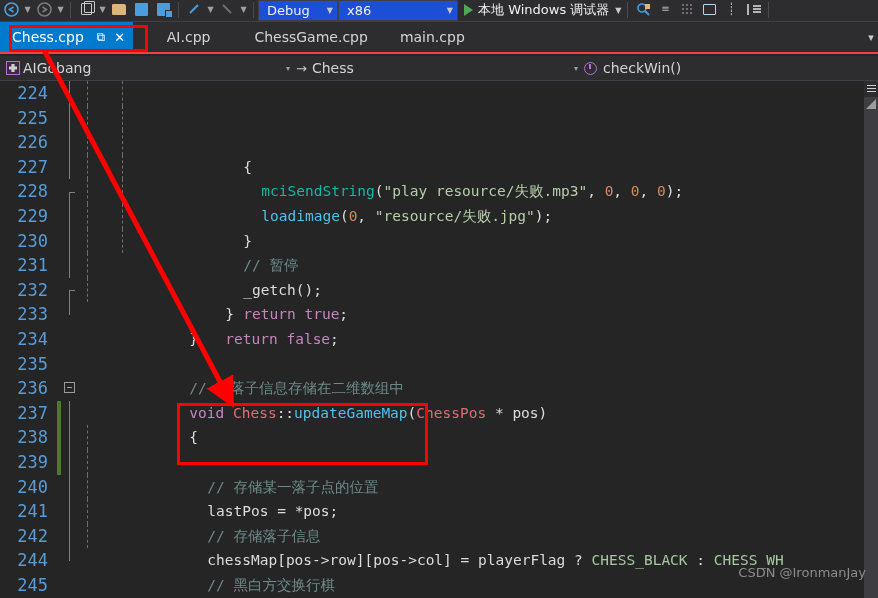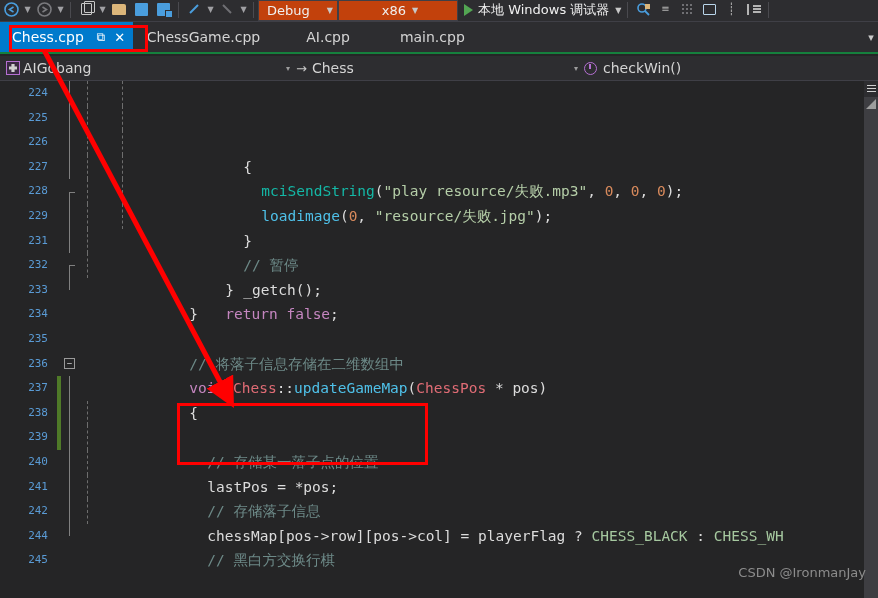--- a/index.html
+++ b/index.html
@@ -22,28 +22,28 @@
     position: relative; width: 22px; height: 22px;
     display: flex; align-items: center; justify-content: center;
     margin-bottom: 1px;
   }
   .tb-sep { width: 1px; height: 16px; background: #4a4a4f; margin: 0 4px 3px 4px; }
   .tb-caret {
     width: 11px; height: 22px; display: flex; align-items: center; justify-content: center;
     color: #a0a0a4; font-size: 8px; line-height: 1;
   }
   .tb-combo {
-    height: 21px; background: #c2410c; border: 1px solid #3f3f46;
+    height: 21px; background: #1d4ed8; border: 1px solid #3f3f46;
     display: flex; align-items: center; justify-content: space-between;
     color: #f0f0f0; font-size: 13px; padding: 0 4px 0 8px;
     margin-bottom: 0px; overflow: hidden; white-space: nowrap;
   }
   .tb-combo .cb-caret { color: #c8c8c8; font-size: 8px; margin-left: 6px; }
   .combo-debug { width: 80px; }
-  .combo-x86 { width: 120px; justify-content: center; }
+  .combo-x86 { width: 120px; }
   .tb-run {
     display: flex; align-items: center; height: 22px; padding: 0 2px;
     color: #f0f0f0; font-size: 13px; white-space: nowrap;
   }
   .play-tri {
     width: 0; height: 0; border-left: 9px solid #53a653;
     border-top: 6px solid transparent; border-bottom: 6px solid transparent;
     margin-right: 5px; margin-left: 4px;
   }
   .icon-folder { width: 14px; height: 11px; background: #dcb67a; border-radius: 1px 2px 1px 1px; }
@@ -61,21 +61,21 @@
   .icon-dots {
     width: 12px; height: 12px;
     background-image: radial-gradient(#6f6f73 1px, transparent 1px);
     background-size: 4px 4px;
   }
   .icon-arrows { color: #b4b4b4; font-size: 10px; line-height: 1; }
 
   
   .tabstrip {
     position: absolute; left: 0; top: 22px; width: 878px; height: 32px;
-    background: #2d2d30; border-bottom: 2px solid #15803d;
+    background: #2d2d30; border-bottom: 2px solid #ef4444;
     display: flex; align-items: stretch;
   }
   .tab {
     display: flex; align-items: center; padding: 0 12px;
     color: #d4d4d4; font-size: 14px; white-space: nowrap;
     font-family: "DejaVu Sans", sans-serif;
   }
   .tab.active { background: #007acc; color: #ffffff; padding-right: 6px; }
   .tab .tab-label { margin-right: 10px; }
   .tab-pin {
@@ -132,21 +132,21 @@
   .code-area {
     position: absolute; left: 0; top: 0; right: 14px; bottom: 0;
     font-family: "DejaVu Sans Mono", monospace; font-size: 14.5px;
   }
   .line {
     position: relative; height: 24.6px; line-height: 24.6px; white-space: pre;
     display: flex; align-items: stretch;
   }
   .lnum {
     width: 56px; flex: none; text-align: right; padding-right: 8px;
-    color: #5a9bd5; font-size: 11px; user-select: none;
+    color: #5a9bd5; font-size: 17px; user-select: none;
   }
   .gutter-change { width: 6px; flex: none; position: relative; }
   .gutter-change.saved:after {
     content:''; position:absolute; left:1px; top:0; bottom:0; width:4px; background:#4f7a28;
   }
   .fold-col {
     width: 16px; flex: none; position: relative;
   }
   .fold-box {
     position: absolute; left: 2px; top: 6px; width: 11px; height: 11px;
@@ -322,25 +322,25 @@
     </div>
     <div class="tb-sep"></div>
   </div>
 
   <div class="tabstrip">
     <div class="tab active">
       <span class="tab-label">Chess.cpp</span>
       <span class="tab-pin">⧉</span>
       <span class="tab-close">✕</span>
     </div>
+    <div class="tab t-ai">
+      <span>AI.cpp</span>
+    </div>
     <div class="tab t-chessgame">
       <span>ChessGame.cpp</span>
-    </div>
-    <div class="tab t-ai">
-      <span>AI.cpp</span>
     </div>
     <div class="tab t-main">
       <span>main.cpp</span>
     </div>
     <div class="tabstrip-filler"></div>
     <div class="tabstrip-rightcaret">▾</div>
   </div>
 
   <div class="navbar">
     <div class="nav-seg seg-project">
@@ -426,20 +426,30 @@
         <span class="lnum">229</span>
         <span class="gutter-change"></span>
         <span class="fold-col"><span class="fold-line"></span></span>
         <span class="code-text">
           <span class="indent-guide ig1"></span>
           <span class="indent-guide ig2"></span>
           <span class="txt" style="padding-left:78px;"><span class="c-def">_getch</span><span class="c-punc">();</span></span>
         </span>
       </div>
 
+      <div class="line">
+        <span class="lnum">230</span>
+        <span class="gutter-change"></span>
+        <span class="fold-col"><span class="fold-line"></span></span>
+        <span class="code-text">
+          <span class="indent-guide ig1"></span>
+          <span class="indent-guide ig2"></span>
+          <span class="txt" style="padding-left:78px;"><span class="c-kw">return</span><span class="c-def"> </span><span class="c-kw">true</span><span class="c-punc">;</span></span>
+        </span>
+      </div>
 
       <div class="line">
         <span class="lnum">231</span>
         <span class="gutter-change"></span>
         <span class="fold-col"><span class="fold-line"></span></span>
         <span class="code-text">
           <span class="indent-guide ig1"></span>
           <span class="txt c-punc" style="padding-left:60px;">}</span>
         </span>
       </div>

